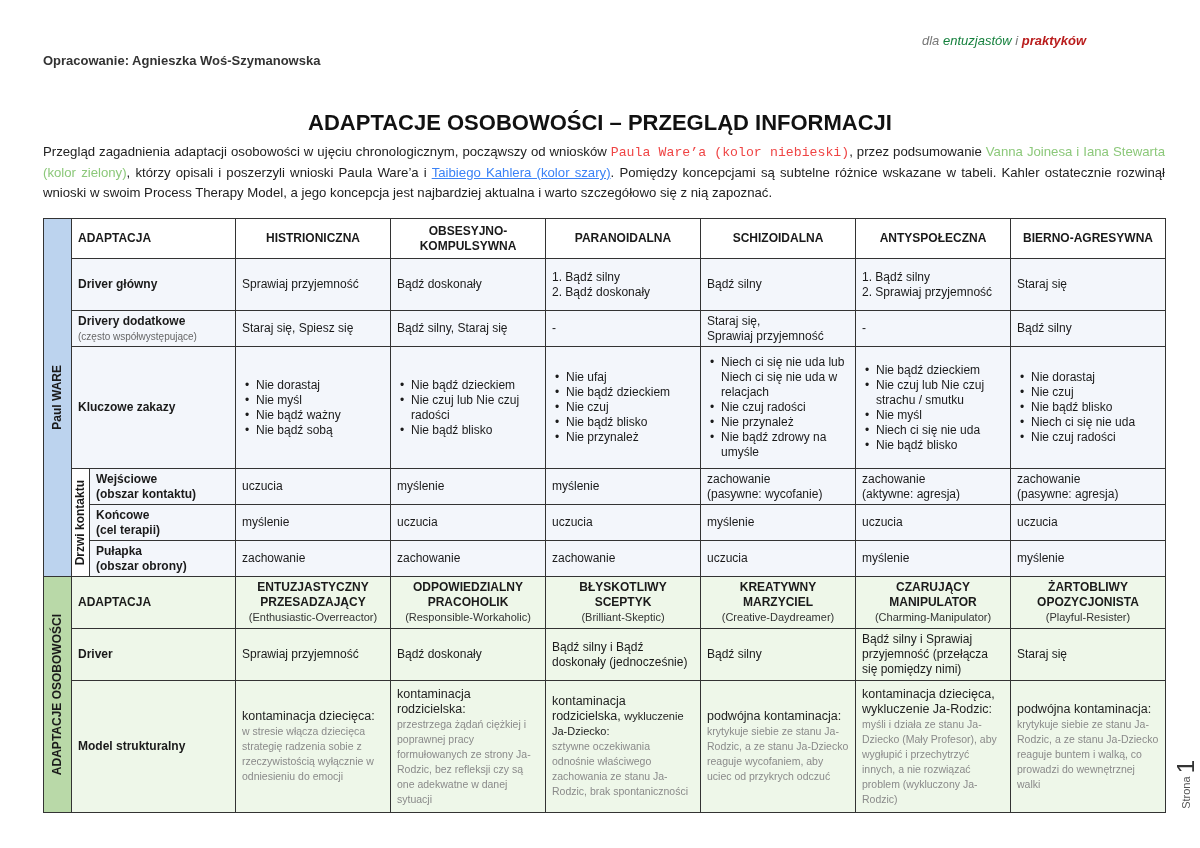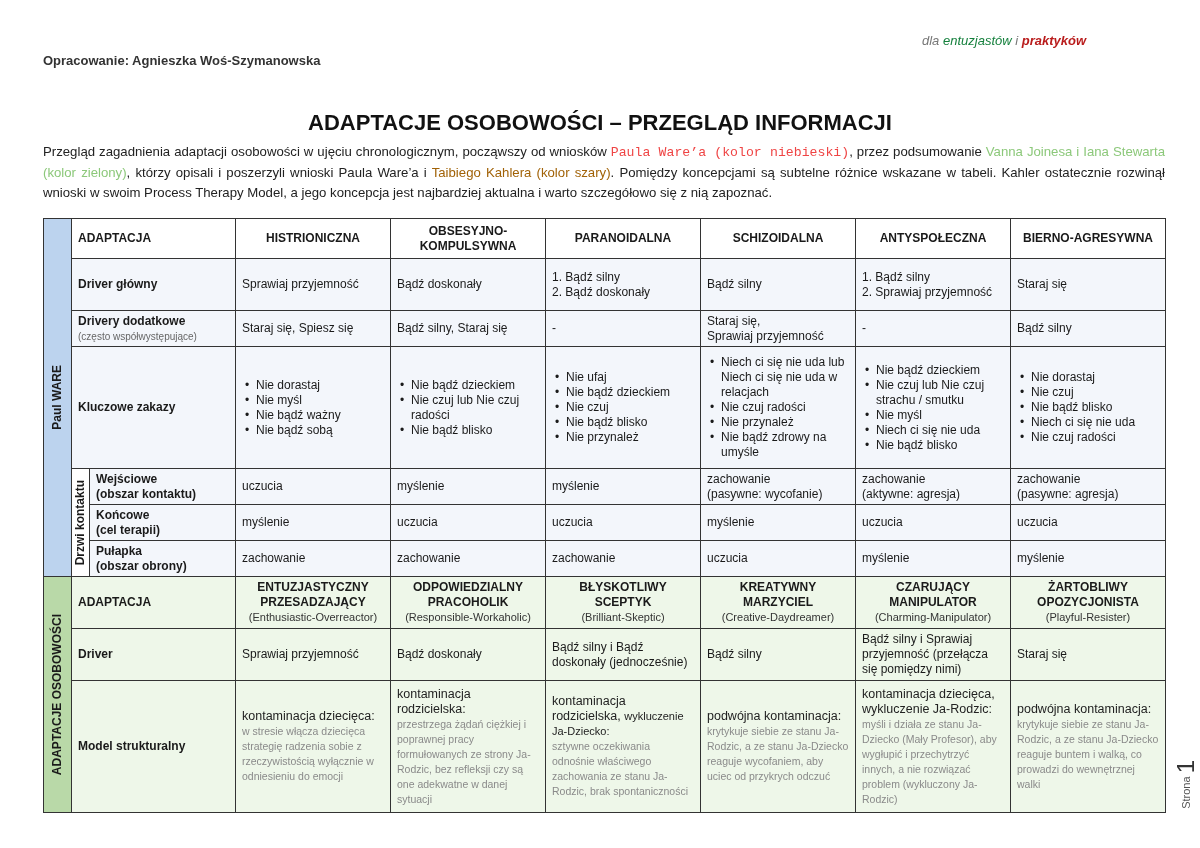--- a/index.html
+++ b/index.html
@@ -8,21 +8,21 @@
   .author { position: absolute; left: 43px; top: 53px; font-size: 13px; font-weight: bold; color: #333; }
   .logo { position: absolute; left: 920px; top: 34px; width: 240px; height: 50px; }
   .logo .l1 { font-family: "DejaVu Sans", sans-serif; font-size: 26px; color: #666; font-weight: 300; letter-spacing: -1px; line-height: 26px; font-style: italic; }
   .logo .l2 { font-size: 13px; font-style: italic; color: #777; line-height: 14px; padding-left: 2px; }
   .logo .l2 .g { color: #15803d; }
   .logo .l2 .b { color: #b91c1c; font-weight: bold; }
   .title { position: absolute; left: 0; width: 1200px; top: 97px; text-align: center; font-size: 22px; font-weight: bold; color: #111; margin-top: 13px; }
   .intro { position: absolute; left: 43px; top: 142px; width: 1122px; font-size: 13.2px; line-height: 20px; text-align: justify; color: #222; }
   .intro .blue { color: #ef4444; font-family: Liberation Mono, monospace; }
   .intro .green { color: #8cc87a; }
-  .intro .gray { color: #a16207; }
+  .intro .gray { color: #3b82f6; text-decoration: underline; }
 
   table.main { position: absolute; left: 43px; top: 218px; width: 1122px; border-collapse: collapse; font-size: 12px; table-layout: fixed; }
   table.main td { border: 1px solid #333; padding: 2px 6px; vertical-align: middle; line-height: 15px; }
   .ware td { background: #f3f6fb; }
   .ware td.side { background: #bcd3ee; }
   .ware td.h { background: #ffffff; }
   .adap td { background: #eef7e9; }
   .adap td.side { background: #b9d9a8; }
   td.side { width: 18px; padding: 0 !important; text-align: center; }
   .vert { writing-mode: vertical-rl; transform: rotate(180deg); font-weight: bold; font-size: 12px; white-space: nowrap; margin: 0 auto; }

